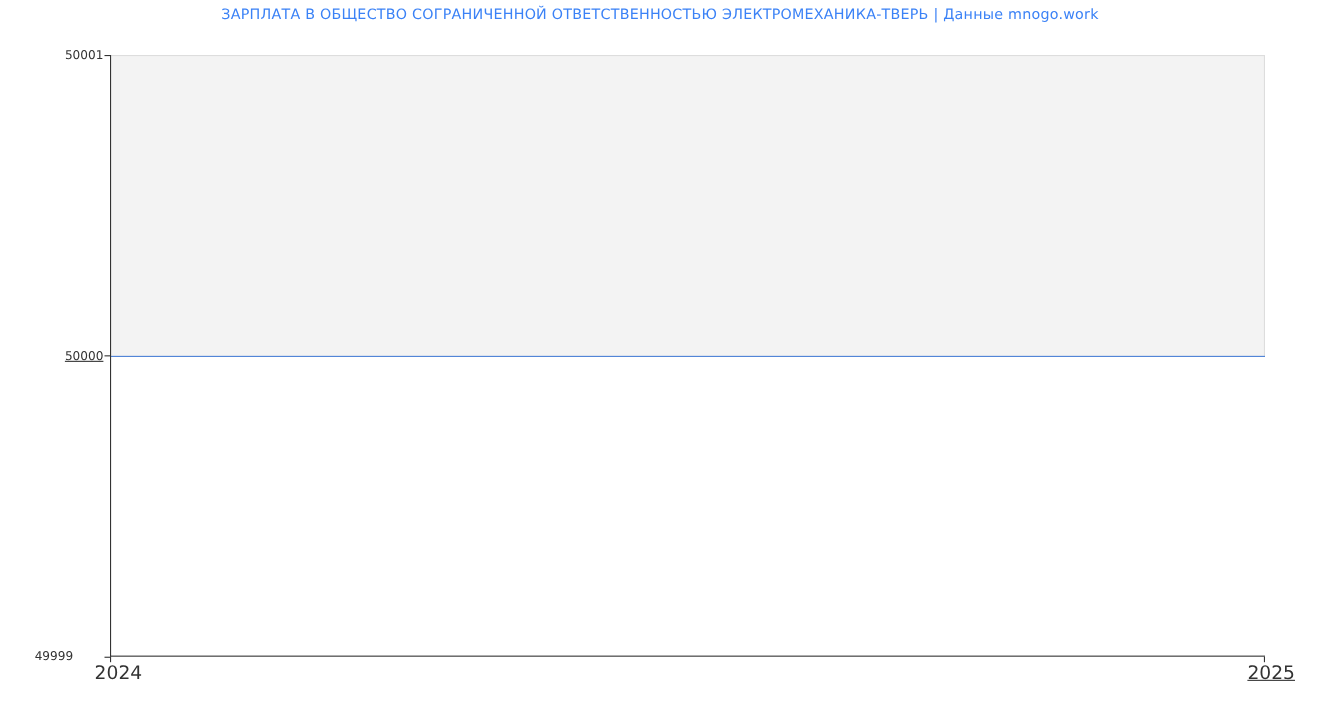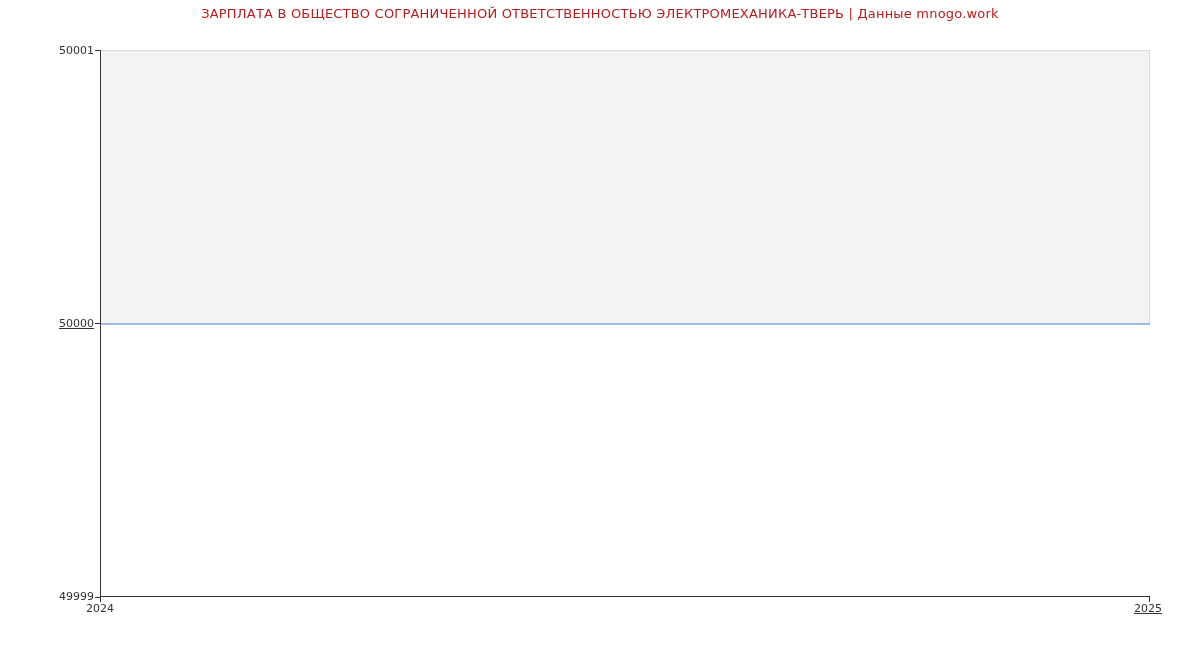--- a/index.html
+++ b/index.html
@@ -16,21 +16,21 @@
     width: 1200px;
     height: 650px;
   }
   .title {
     position: absolute;
     top: 6px;
     left: 0;
     width: 1200px;
     text-align: center;
     font-size: 13px;
-    color: #b91c1c;
+    color: #3b82f6;
     letter-spacing: 0.2px;
   }
   .plot {
     position: absolute;
     left: 100px;
     top: 50px;
     width: 1050px;
     height: 547px;
   }
   .plot-top {
@@ -78,25 +78,25 @@
   .ytick {
     position: absolute;
     right: 1106px; 
     font-size: 11px;
     color: #333333;
     text-align: right;
     width: 90px;
   }
   .ytick.t0 { top: 44px; }     
   .ytick.t1 { top: 317px; text-decoration: underline; }    
-  .ytick.t2 { top: 590px; }    
+  .ytick.t2 { top: 590px; text-align: center; }    
   .xtick {
     position: absolute;
     top: 602px;
-    font-size: 11px;
+    font-size: 17px;
     color: #333333;
   }
   .xtick.x0 { left: 86px; }
   .xtick.x1 { left: 1134px; text-decoration: underline; }
   .tick-mark-y {
     position: absolute;
     left: 95px;
     width: 5px;
     height: 1px;
     background: #333333;

